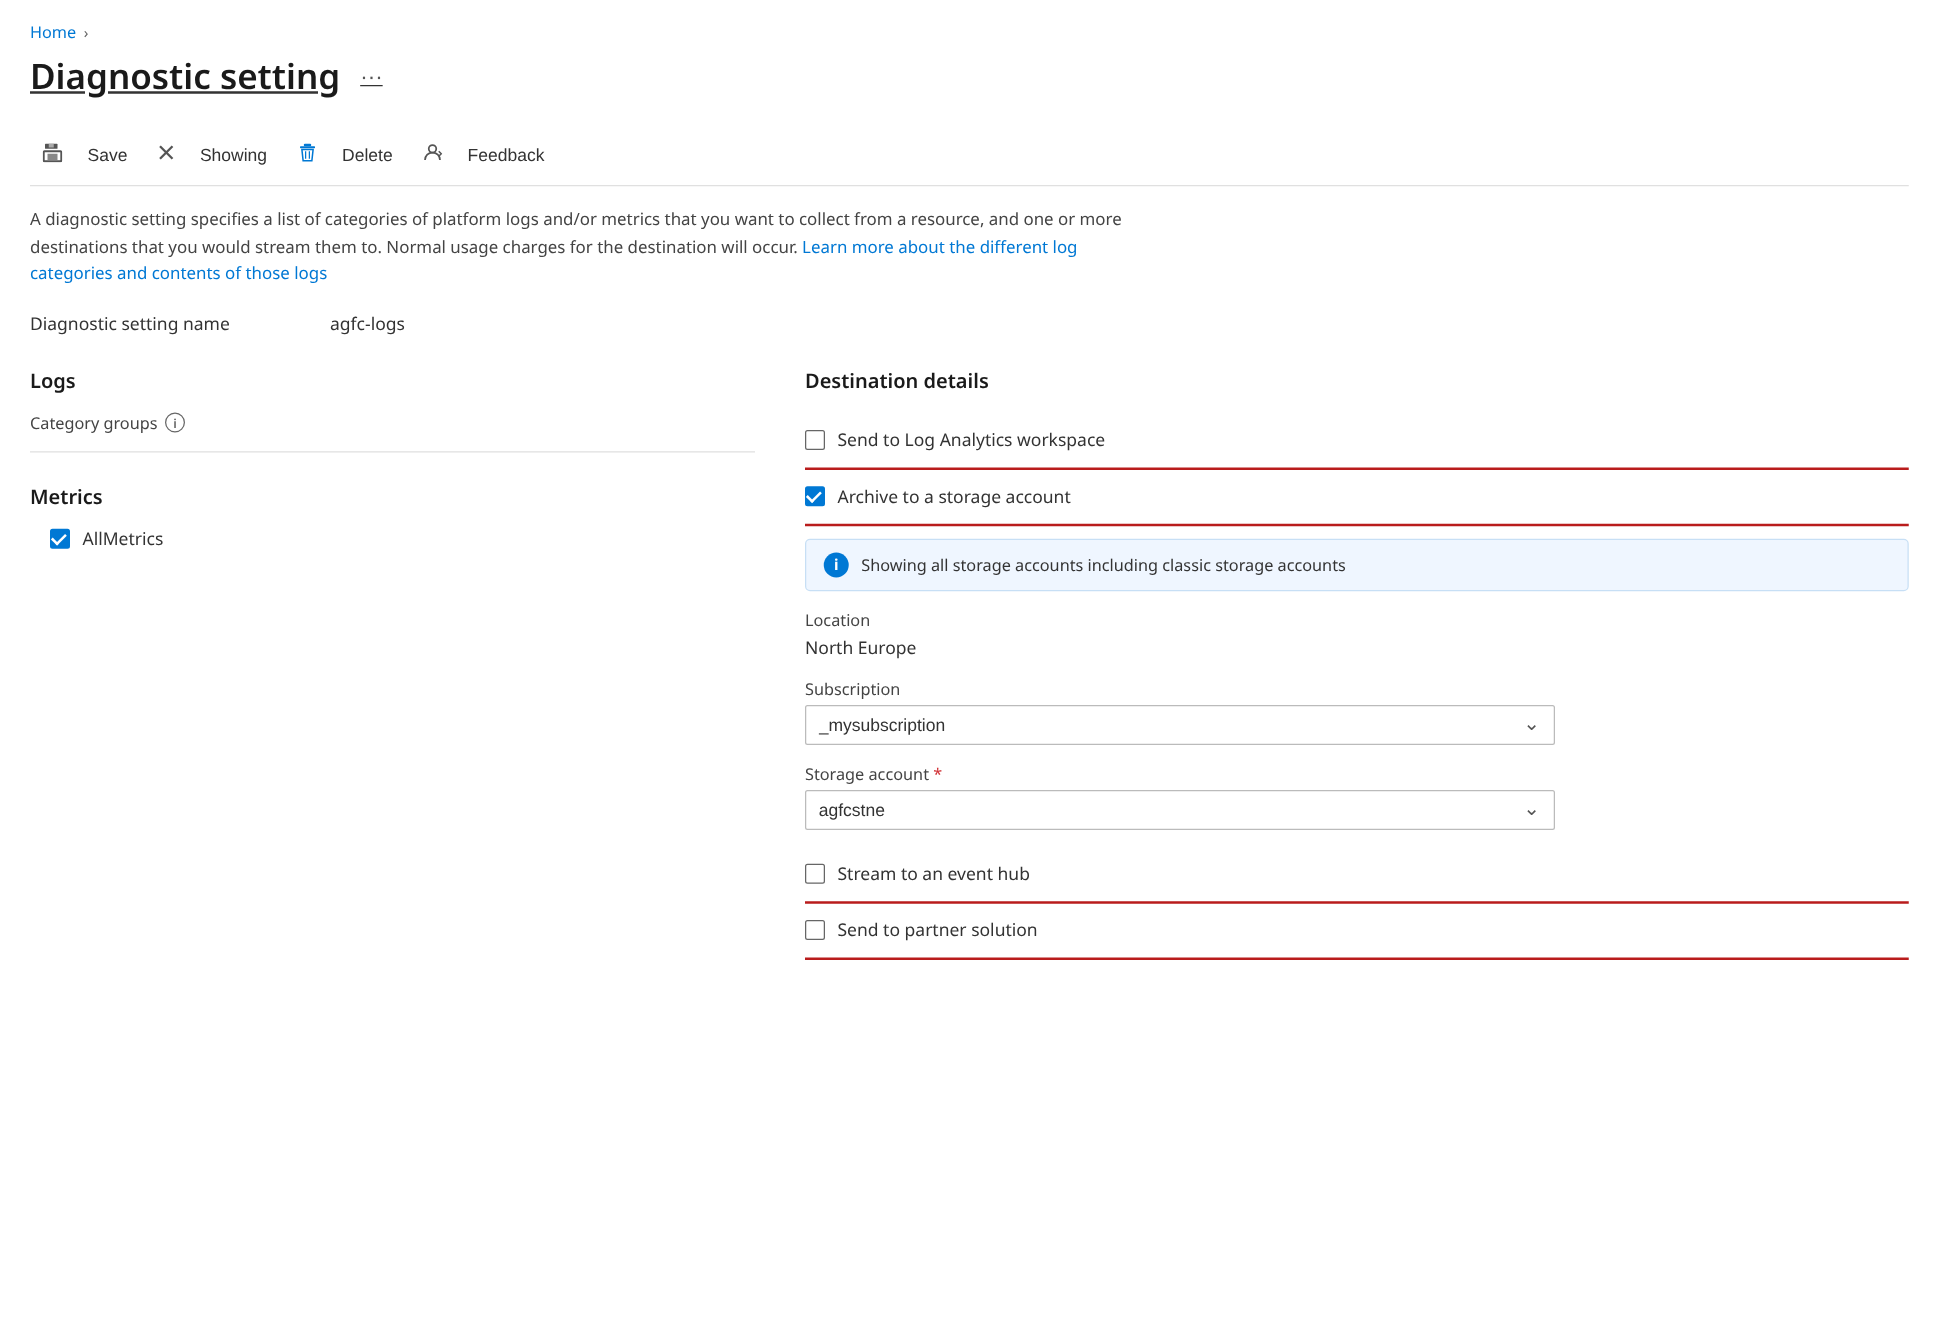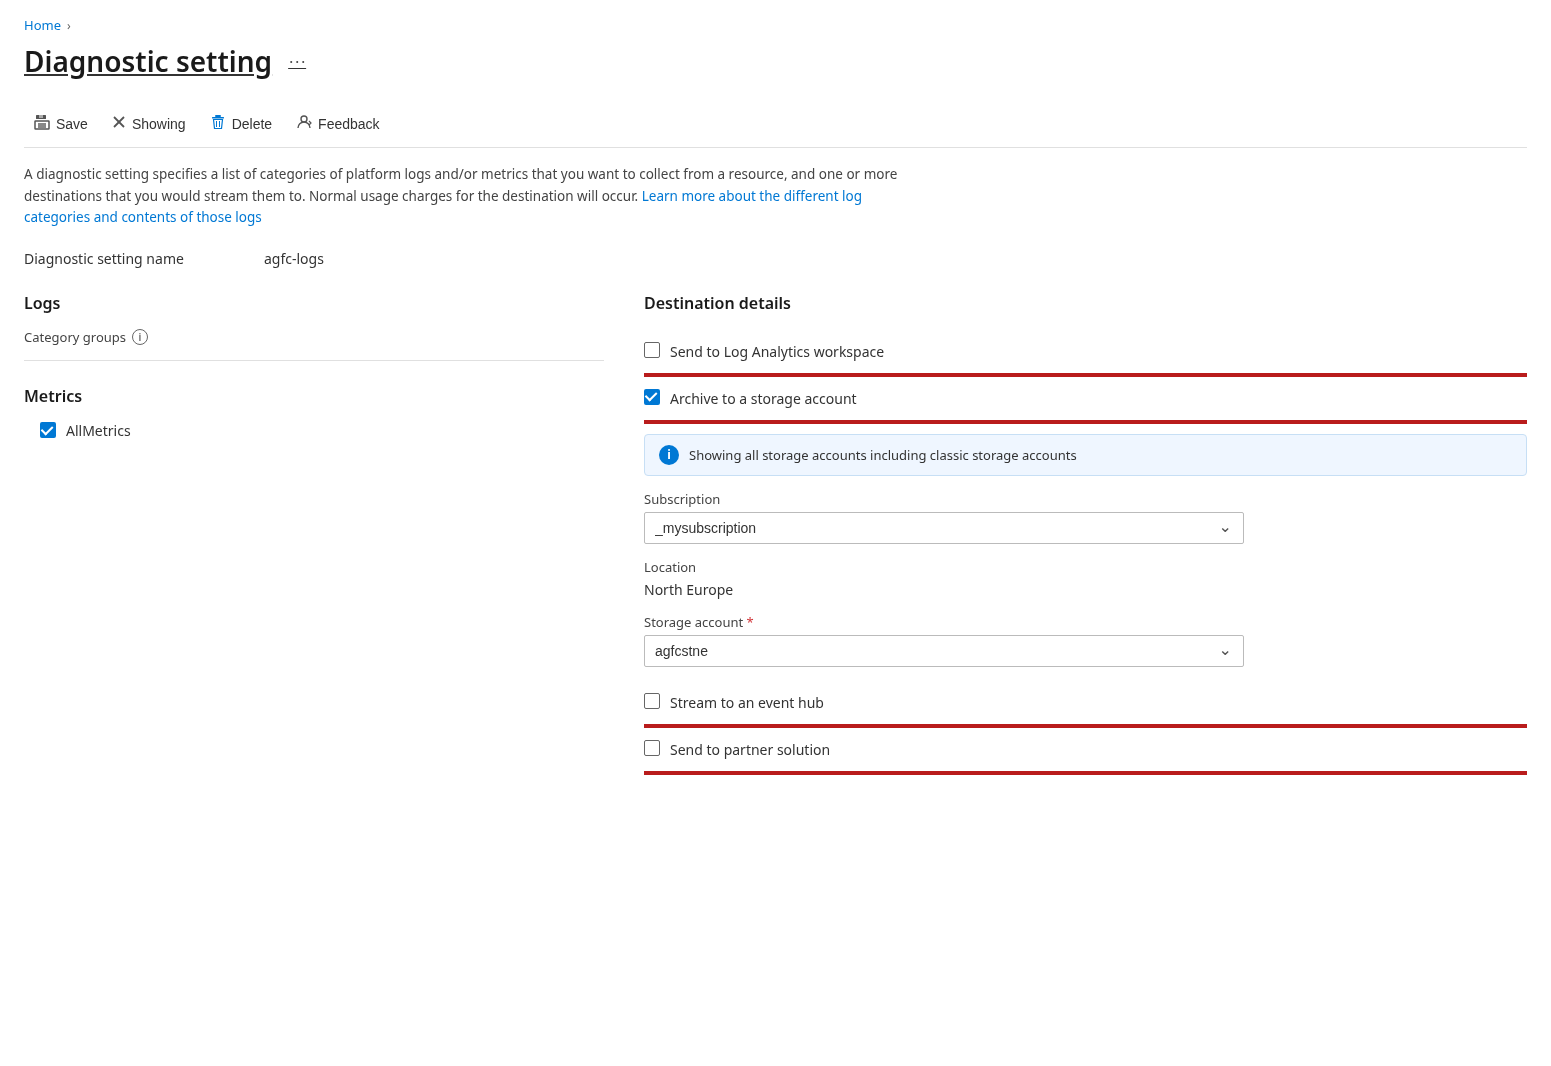--- a/index.html
+++ b/index.html
@@ -54,21 +54,21 @@
       display: flex;
       align-items: center;
       gap: 4px;
       padding: 8px 0;
       border-bottom: 1px solid #e0e0e0;
       margin-bottom: 16px;
     }
     .toolbar-btn {
       display: flex;
       align-items: center;
-      gap: 6px;
+      gap: 20px;
       background: none;
       border: none;
       cursor: pointer;
       padding: 6px 10px;
       font-size: 14px;
       color: #333;
       border-radius: 4px;
     }
     .toolbar-btn .icon {
       font-size: 15px;
@@ -212,23 +212,24 @@
       margin: 14px 0;
     }
     .dest-section-title {
       font-size: 16px;
       font-weight: 600;
       margin-bottom: 16px;
       color: #1a1a1a;
     }
     .dest-item {
       display: flex;
+      align-items: center;
       gap: 10px;
       padding: 12px 0;
-      border-bottom: 4px solid #b91c1c;
+      border-bottom: 2px solid #b91c1c;
     }
     .dest-label {
       font-size: 14px;
       color: #333;
     }
     .info-banner {
       display: flex;
       align-items: center;
       gap: 10px;
       background: #eff6ff;
@@ -411,31 +412,31 @@
         <div class="checkbox-checked"></div>
         <span class="dest-label">Archive to a storage account</span>
       </div>
 
       <div class="info-banner">
         <span class="info-icon-blue">i</span>
         <span class="info-banner-text">Showing all storage accounts including classic storage accounts</span>
       </div>
 
       <div class="field-group">
+        <div class="field-label">Location</div>
+        <div class="field-value">North Europe</div>
+      </div>
+
+      <div class="field-group">
         <div class="field-label">Subscription</div>
         <div class="select-wrapper">
           <select class="select-field">
             <option>_mysubscription</option>
           </select>
         </div>
-      </div>
-
-      <div class="field-group">
-        <div class="field-label">Location</div>
-        <div class="field-value">North Europe</div>
       </div>
 
       <div class="field-group">
         <div class="field-label field-label-required">Storage account</div>
         <div class="select-wrapper">
           <select class="select-field">
             <option>agfcstne</option>
           </select>
         </div>
       </div>

